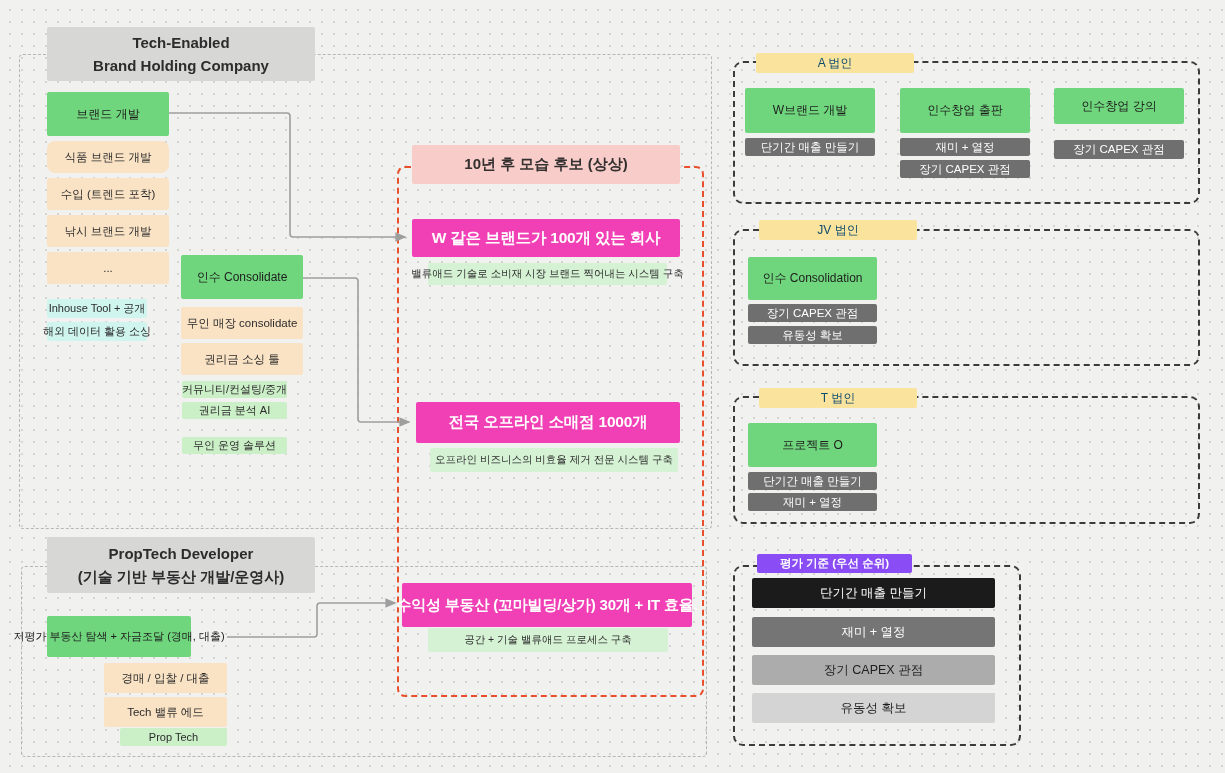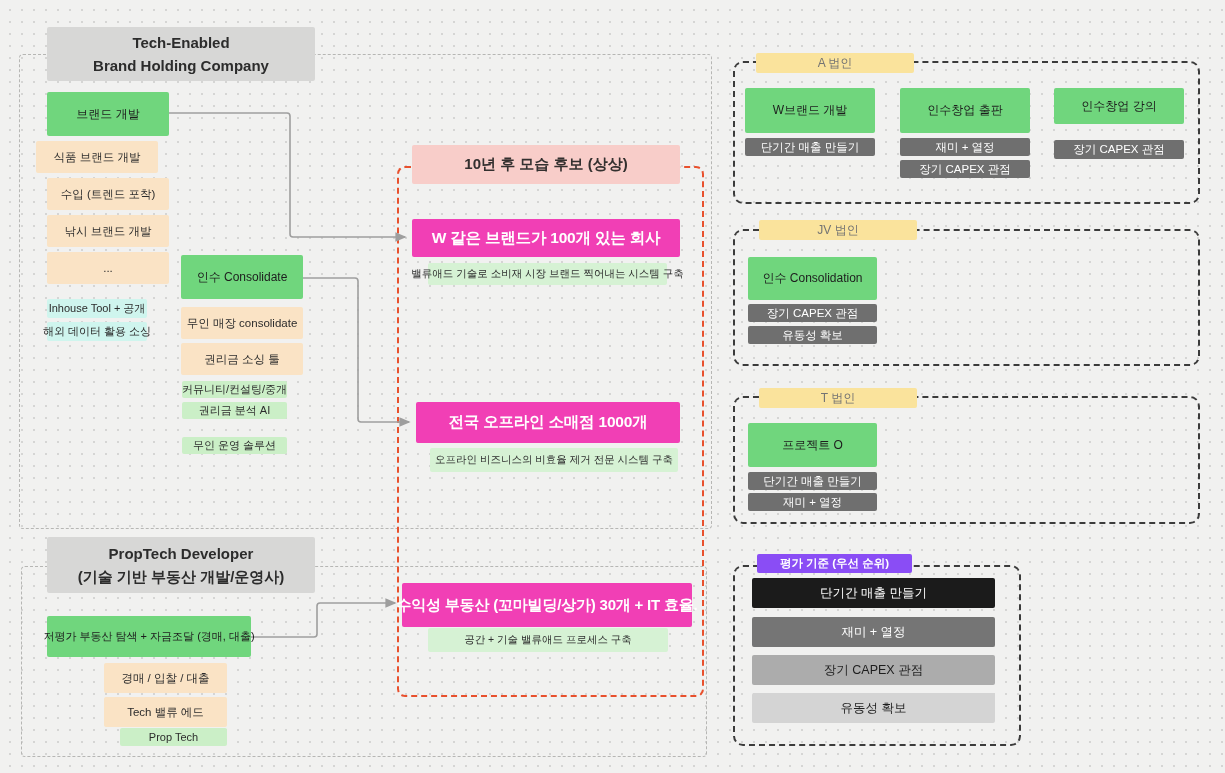--- a/index.html
+++ b/index.html
@@ -24,21 +24,21 @@
   }
   .box span{display:block;}
   .hdr{background:#d7d7d6;color:#2c2c2c;font-weight:bold;font-size:15px;line-height:1.55;border-radius:2px;}
   .green{background:#70d67d;color:#1d1d1d;font-size:12px;font-weight:500;border-radius:2px;}
   .peach{background:#fae3c5;color:#2c2c2c;font-size:11.5px;border-radius:2px;}
   .cyan{background:#cff5ee;color:#2c2c2c;font-size:11px;border-radius:2px;}
   .smallgreen{background:#cbefc7;color:#2c2c2c;font-size:11px;border-radius:2px;}
   .subgreen{background:#d6f2d4;color:#2c2c2c;font-size:10.5px;border-radius:2px;}
   .pinkhdr{background:#f8cdc9;color:#33302f;font-weight:bold;font-size:15px;border-radius:2px;}
   .magenta{background:#f13fb5;color:#ffffff;font-weight:bold;font-size:15.5px;letter-spacing:-0.2px;border-radius:2px;}
-  .yellowhdr{background:#fae39c;color:#737373;font-size:12px;border-radius:2px;}
+  .yellowhdr{background:#fae39c;color:#0c4a6e;font-size:12px;border-radius:2px;}
   .purplehdr{background:#8a4df5;color:#fff;font-size:11.5px;font-weight:bold;border-radius:2px;}
   .darktag{background:#6f6f6f;color:#fff;font-size:11.5px;border-radius:2px;}
   .crit{font-size:12.5px;border-radius:2px;}
   .crit-0{background:#1b1b1b;color:#fff;}
   .crit-1{background:#757575;color:#fff;}
   .crit-2{background:#acacac;color:#1e1e1e;}
   .crit-3{background:#d4d4d4;color:#1e1e1e;}
   svg.wires{position:absolute;inset:0;z-index:2;pointer-events:none;}
 </style>
 </head>
@@ -68,21 +68,21 @@
   <div class="box hdr" style="left:47px;top:27px;width:268px;height:54px;">
     <span>
       <span>Tech-Enabled</span>
       <span>Brand Holding Company</span>
     </span>
   </div>
 
   <div class="box green" style="left:47px;top:92px;width:122px;height:44px;">
     <span>브랜드 개발</span>
   </div>
-  <div class="box peach" style="left:36px;top:141px;width:122px;height:32px;">
+  <div class="box peach" style="left:47px;top:141px;width:122px;height:32px;border-radius:8px;">
     <span>식품 브랜드 개발</span>
   </div>
   <div class="box peach" style="left:47px;top:178px;width:122px;height:32px;">
     <span>수입 (트렌드 포착)</span>
   </div>
   <div class="box peach" style="left:47px;top:215px;width:122px;height:32px;">
     <span>낚시 브랜드 개발</span>
   </div>
   <div class="box peach" style="left:47px;top:252px;width:122px;height:32px;">
     <span>...</span>
@@ -137,21 +137,21 @@
   <div class="box subgreen" style="left:428px;top:628px;width:240px;height:24px;">
     <span>공간 + 기술 밸류애드 프로세스 구축</span>
   </div>
 
   <div class="box hdr" style="left:47px;top:537px;width:268px;height:56px;">
     <span>
       <span>PropTech Developer</span>
       <span>(기술 기반 부동산 개발/운영사)</span>
     </span>
   </div>
-  <div class="box green" style="left:47px;top:616px;width:204px;height:41px;font-size:11px;">
+  <div class="box green" style="left:47px;top:616px;width:144px;height:41px;font-size:11px;">
     <span>저평가 부동산 탐색 + 자금조달 (경매, 대출)</span>
   </div>
   <div class="box peach" style="left:104px;top:663px;width:123px;height:30px;">
     <span>경매 / 입찰 / 대출</span>
   </div>
   <div class="box peach" style="left:104px;top:697px;width:123px;height:30px;">
     <span>Tech 밸류 에드</span>
   </div>
   <div class="box smallgreen" style="left:120px;top:728px;width:107px;height:18px;">
     <span>Prop Tech</span>

